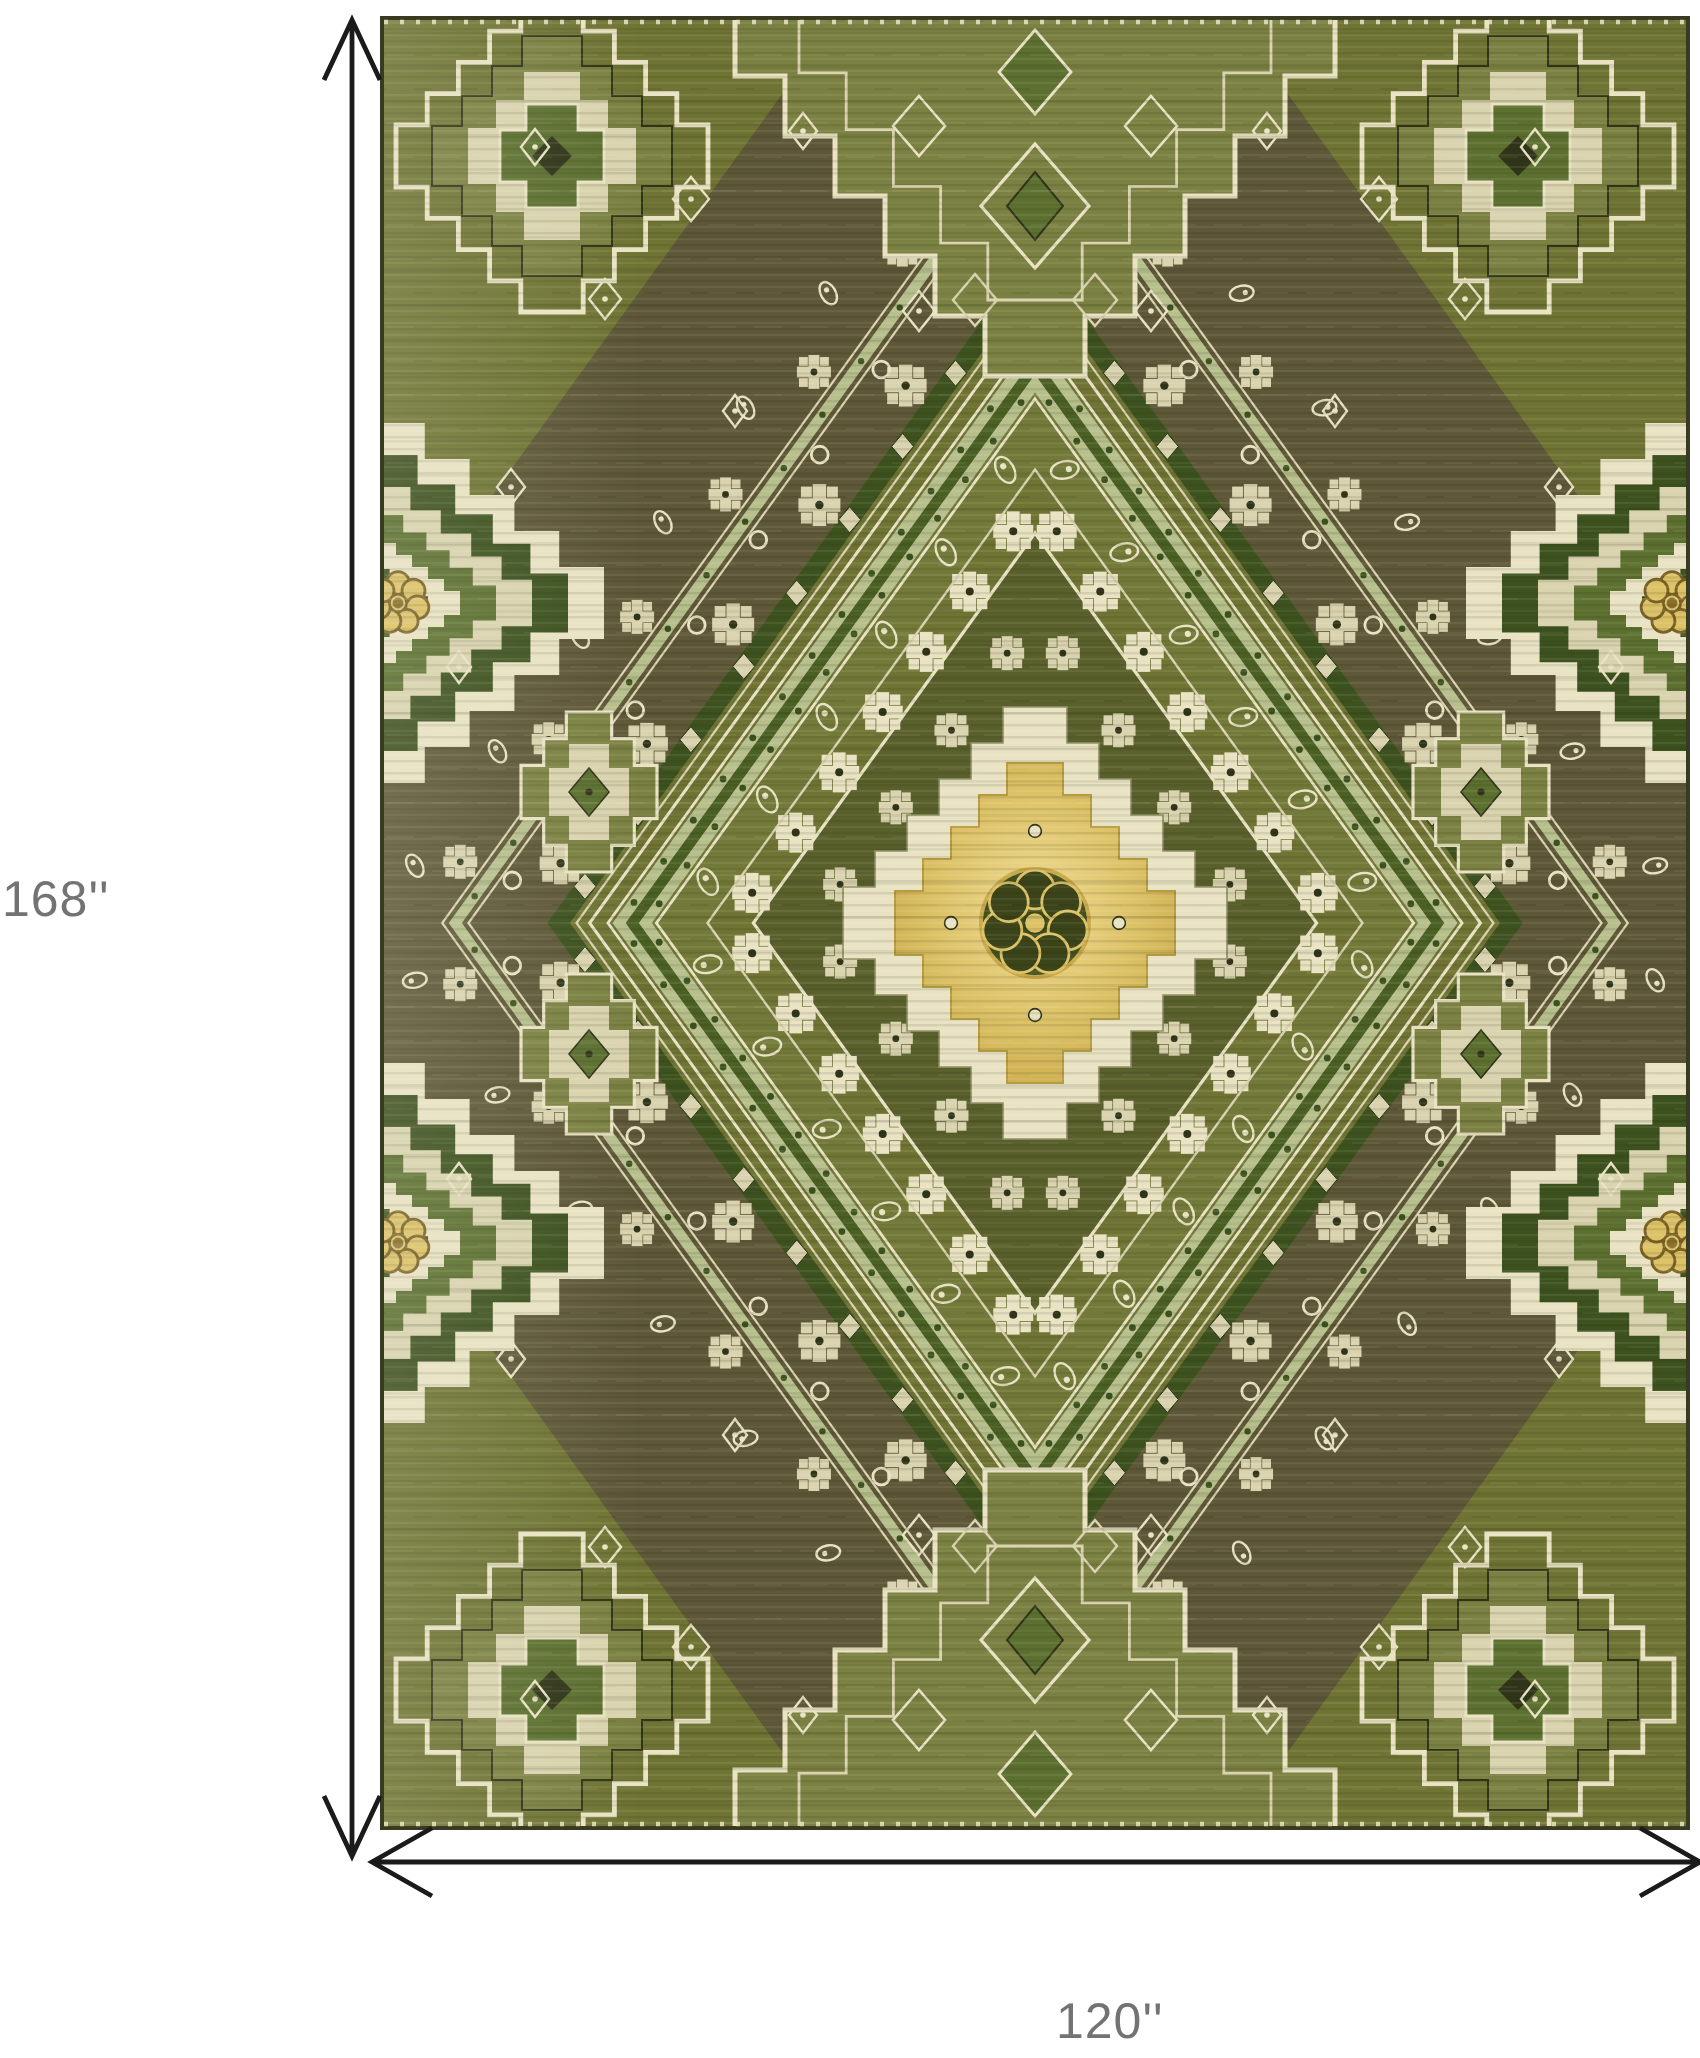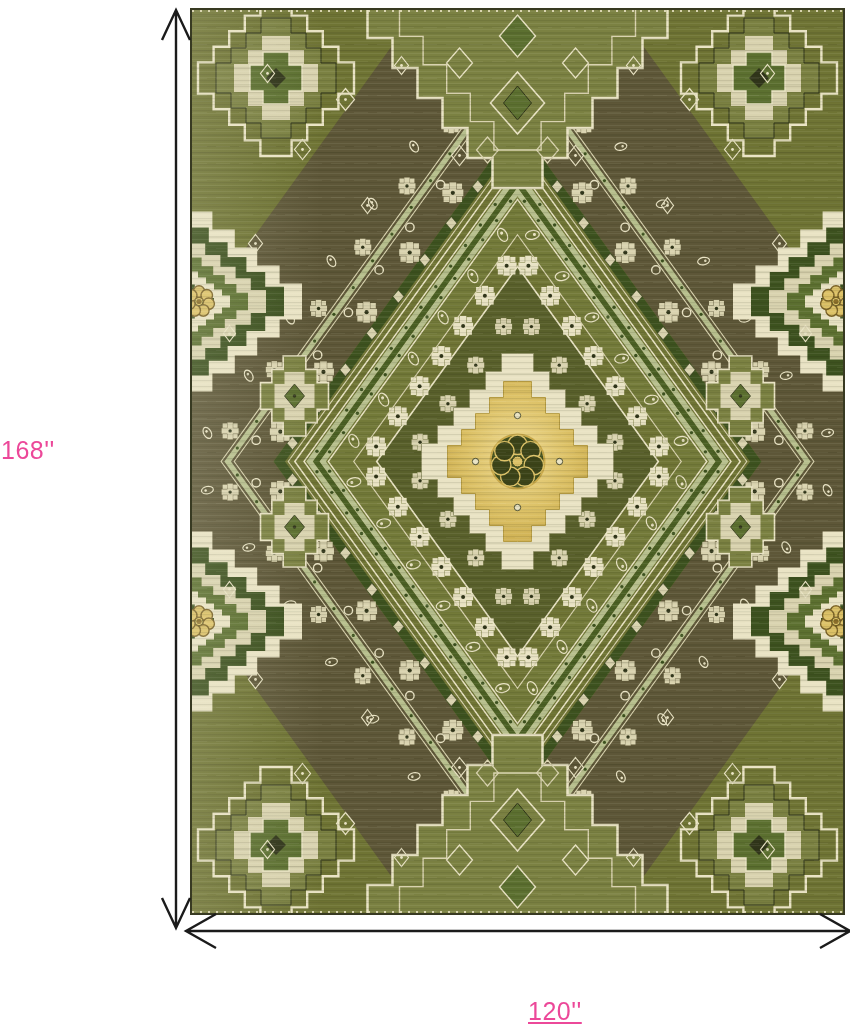--- a/index.html
+++ b/index.html
@@ -3,23 +3,23 @@
 <meta charset="utf-8">
 <style>
   html,body{margin:0;padding:0;}
   body{background:#ffffff;font-family:"Liberation Sans", sans-serif;}
   .canvas{position:relative;width:850px;height:1029px;background:#ffffff;overflow:hidden;}
   .rug{position:absolute;left:190px;top:8px;width:655px;height:907px;}
   .rug svg{display:block;width:100%;height:100%;}
   .arrow{position:absolute;}
   .arrow-v{left:158px;top:2px;width:36px;height:934px;}
   .arrow-h{left:178px;top:910px;width:676px;height:40px;}
-  .dim{position:absolute;color:#ec4899;font-size:25px;line-height:1.0;letter-spacing:0.5px;}
+  .dim{position:absolute;color:#737373;font-size:25px;line-height:1.0;letter-spacing:0.5px;}
   .dim-h{left:1px;top:438px;}
-  .dim-w{left:528px;top:999px;text-decoration:underline;}
+  .dim-w{left:528px;top:999px;}
 </style>
 </head>
 <body>
 
 <div class="canvas">
 
   <div class="rug">
     <div id="rug-art">
         <svg viewBox="0 0 655 907" width="100%" height="100%" preserveAspectRatio="none">
           <defs>

